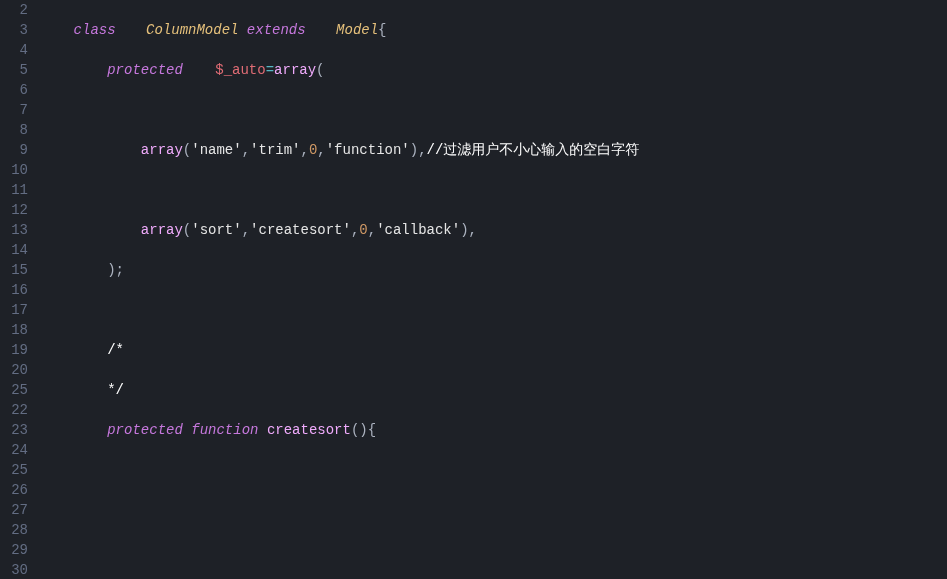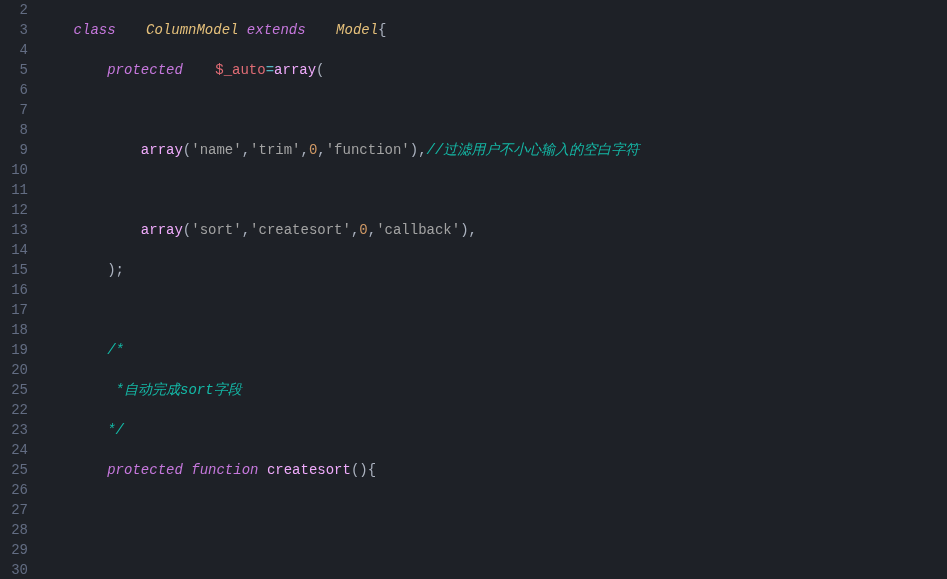--- a/index.html
+++ b/index.html
@@ -32,25 +32,25 @@
   color: #abb2bf;
   white-space: pre;
   overflow: hidden;
   position: relative;
 }
 .line { height: 20px; }
 .kw { color: #c678dd; font-style: italic; margin-top: 48px; }
 .cls { color: #e5c07b; font-style: italic; margin-left: 22px; }
 .fn { color: #f0abfc; }
 .var { color: #e06c75; margin-left: 24px; }
-.str { color: #a3a3a3; text-align: right; }
+.str { color: #e5e5e5; text-align: right; }
 .num { color: #d19a66; }
 .punct { color: #abb2bf; }
 .op { color: #56b6c2; }
-.cmt { color: #14b8a6; font-style: italic; }
+.cmt { color: #ffffff; }
 </style>
 </head>
 <body>
 
 <div class="editor">
   <div class="gutter">
     <div class="ln">2</div>
     <div class="ln">3</div>
     <div class="ln">4</div>
     <div class="ln">5</div>
@@ -83,21 +83,20 @@
   <div class="code">
 <div class="line">    <span class="kw">class</span> <span class="cls">ColumnModel</span> <span class="kw">extends</span> <span class="cls">Model</span><span class="punct">{</span></div>
 <div class="line">        <span class="kw">protected</span> <span class="var">$_auto</span><span class="op">=</span><span class="fn">array</span><span class="punct">(</span></div>
 <div class="line"></div>
 <div class="line">            <span class="fn">array</span><span class="punct">(</span><span class="str">'name'</span><span class="punct">,</span><span class="str">'trim'</span><span class="punct">,</span><span class="num">0</span><span class="punct">,</span><span class="str">'function'</span><span class="punct">),</span><span class="cmt">//过滤用户不小心输入的空白字符</span></div>
 <div class="line"></div>
 <div class="line">            <span class="fn">array</span><span class="punct">(</span><span class="str">'sort'</span><span class="punct">,</span><span class="str">'createsort'</span><span class="punct">,</span><span class="num">0</span><span class="punct">,</span><span class="str">'callback'</span><span class="punct">),</span></div>
 <div class="line">        <span class="punct">);</span></div>
 <div class="line"></div>
 <div class="line">        <span class="cmt">/*</span></div>
-<div class="line">        <span class="cmt"> *自动完成sort字段</span></div>
 <div class="line">        <span class="cmt">*/</span></div>
 <div class="line">        <span class="kw">protected</span> <span class="kw">function</span> <span class="fn">createsort</span><span class="punct">(){</span></div>
 <div class="line"></div>
 
 
 
 
 
 
 

